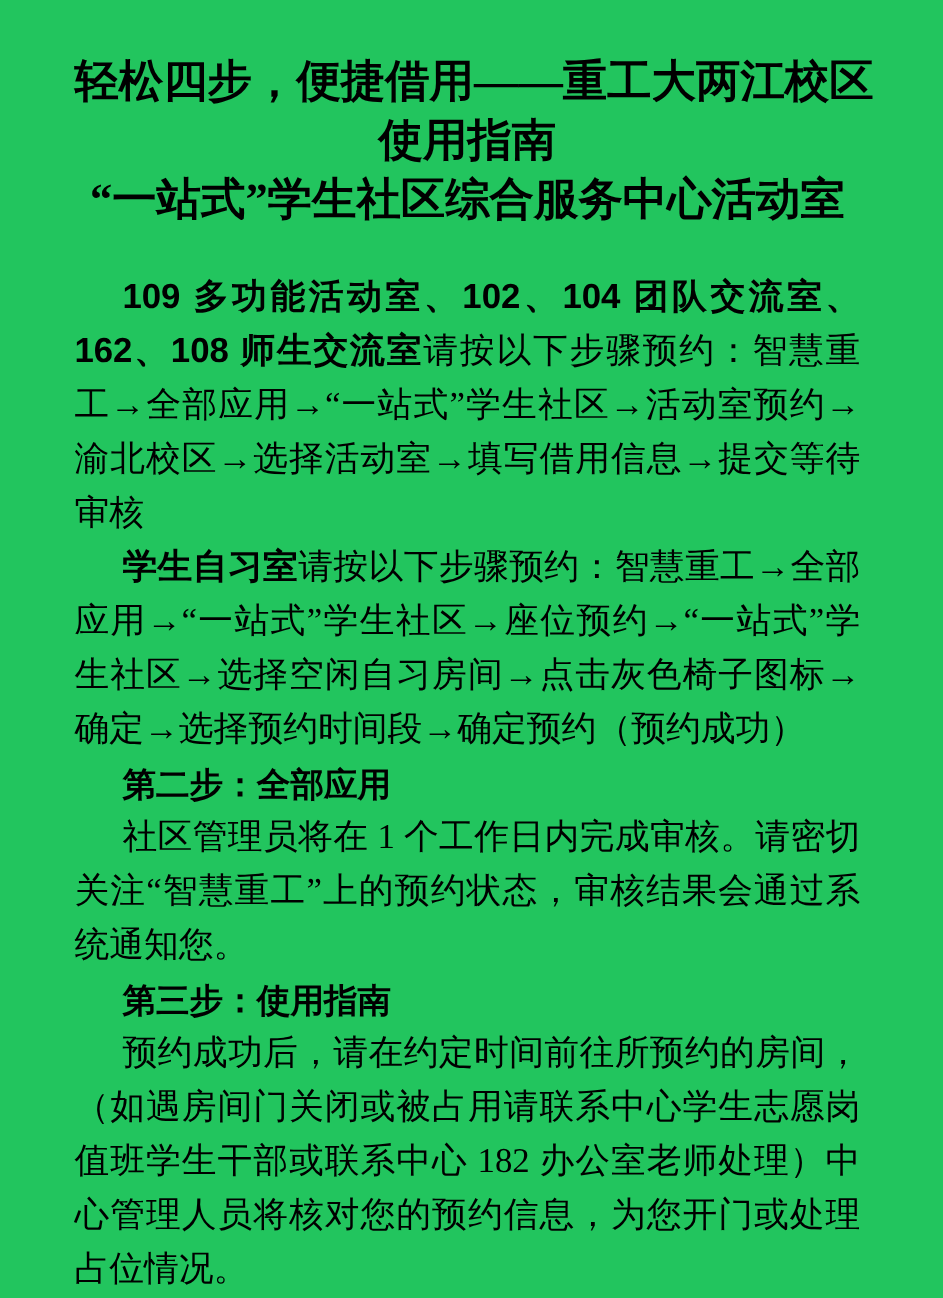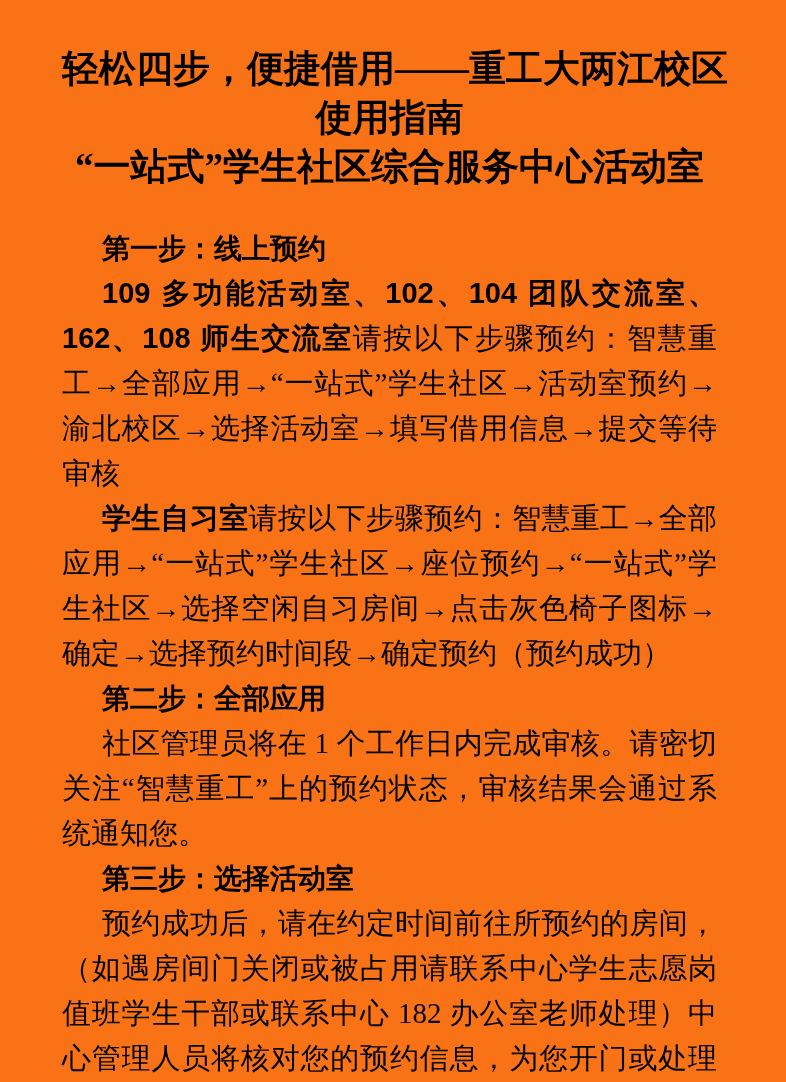--- a/index.html
+++ b/index.html
@@ -5,21 +5,21 @@
   html, body {
     margin: 0;
     padding: 0;
     background: #ffffff;
   }
   .page {
     position: relative;
     width: 786px;
     height: 1082px;
     box-sizing: border-box;
-    background: #f97316;
+    background: #22c55e;
     color: #000000;
     padding: 30px 69px 0 62px;
     overflow: hidden;
     font-family: "Liberation Serif", serif;
   }
   
   .doc-title {
     margin: 14px 0 0 0;
     text-align: center;
     font-family: "Liberation Serif", serif;
@@ -71,31 +71,30 @@
 <div class="page">
 
   <h1 class="doc-title">
     <span class="title-line">轻松四步，便捷借用——重工大两江校区</span>
     <span class="title-line">使用指南</span>
     <span class="title-line">“一站式”学生社区综合服务中心活动室</span>
   </h1>
 
   <div class="doc-body">
 
-    <h2 class="step-heading">第一步：线上预约</h2>
 
     <p class="para"><b class="para-lead">109 多功能活动室、102、104 团队交流室、162、108 师生交流室</b><span class="para-rest">请按以下步骤预约：智慧重工→全部应用→“一站式”学生社区→活动室预约→渝北校区→选择活动室→填写借用信息→提交等待审核</span></p>
 
     <p class="para"><b class="para-lead">学生自习室</b><span class="para-rest">请按以下步骤预约：智慧重工→全部应用→“一站式”学生社区→座位预约→“一站式”学生社区→选择空闲自习房间→点击灰色椅子图标→确定→选择预约时间段→确定预约（预约成功）</span></p>
 
     <h2 class="step-heading">第二步：全部应用</h2>
 
     <p class="para"><b class="para-lead"></b><span class="para-rest">社区管理员将在 1 个工作日内完成审核。请密切关注“智慧重工”上的预约状态，审核结果会通过系统通知您。</span></p>
 
-    <h2 class="step-heading">第三步：选择活动室</h2>
+    <h2 class="step-heading">第三步：使用指南</h2>
 
     <p class="para"><b class="para-lead"></b><span class="para-rest">预约成功后，请在约定时间前往所预约的房间，（如遇房间门关闭或被占用请联系中心学生志愿岗值班学生干部或联系中心 182 办公室老师处理）中心管理人员将核对您的预约信息，为您开门或处理占位情况。</span></p>
 
     <h2 class="step-heading">第四步：验收归还</h2>
 
   </div>
 
 </div>
 
 </body></html>

